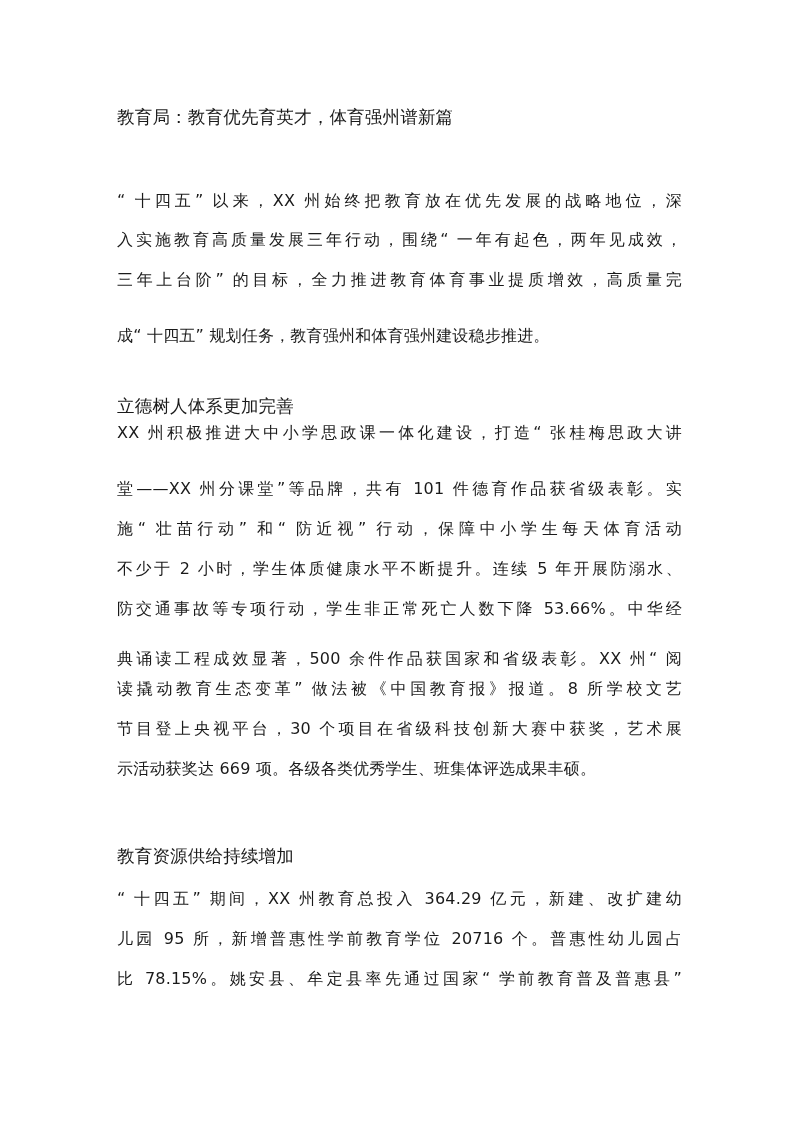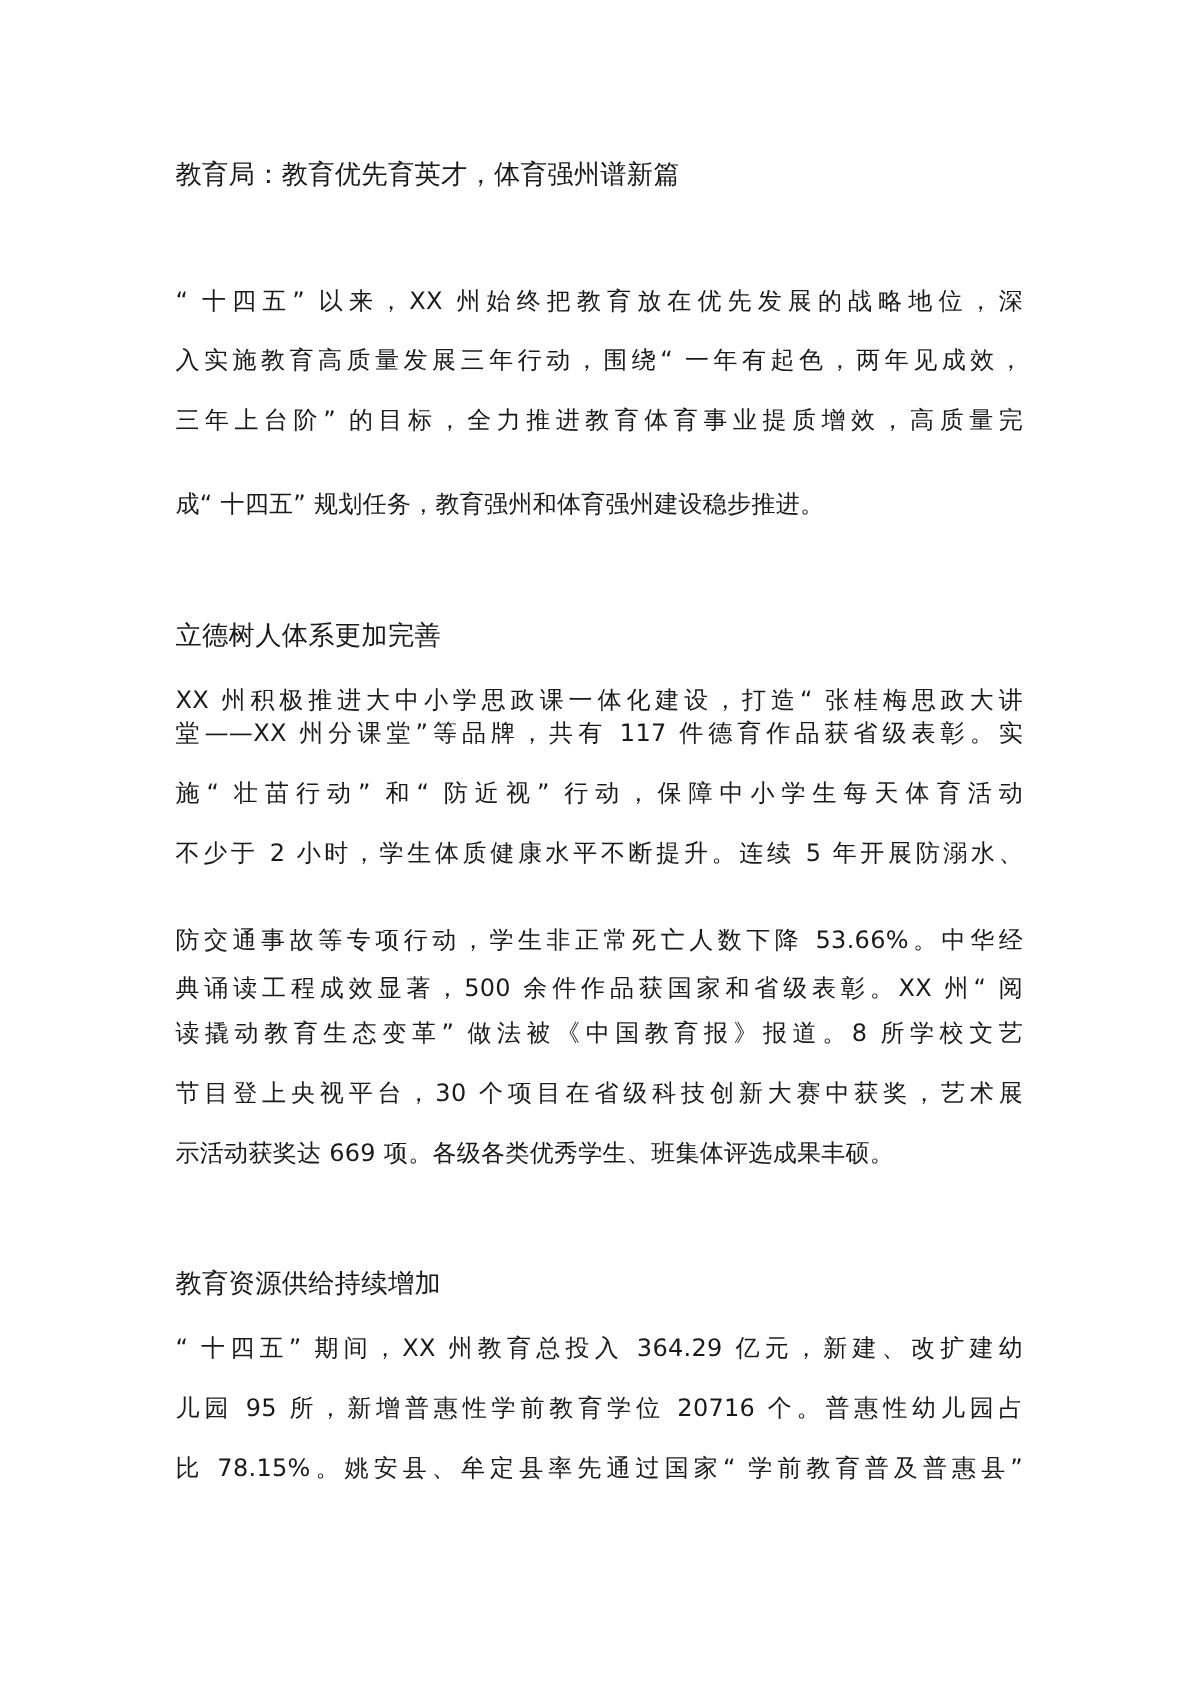--- a/index.html
+++ b/index.html
@@ -54,26 +54,26 @@
   <div class="heading" style="top:106px;">教育局：教育优先育英才，体育强州谱新篇</div>
 
   <div>
     <div class="line" style="top:190px;">“ 十四五” 以来，XX 州始终把教育放在优先发展的战略地位，深</div>
     <div class="line" style="top:229px;">入实施教育高质量发展三年行动，围绕“ 一年有起色，两年见成效，</div>
     <div class="line" style="top:269px;">三年上台阶” 的目标，全力推进教育体育事业提质增效，高质量完</div>
     <div class="line short" style="top:325px;">成“ 十四五” 规划任务，教育强州和体育强州建设稳步推进。</div>
   </div>
 
   <div>
-    <div class="heading" style="top:395px;margin-top:18px;">立德树人体系更加完善</div>
-    <div class="line" style="top:456px;">XX 州积极推进大中小学思政课一体化建设，打造“ 张桂梅思政大讲</div>
-    <div class="line" style="top:478px;">堂——XX 州分课堂”等品牌，共有 117 件德育作品获省级表彰。实</div>
+    <div class="heading" style="top:395px;">立德树人体系更加完善</div>
+    <div class="line" style="top:422px;">XX 州积极推进大中小学思政课一体化建设，打造“ 张桂梅思政大讲</div>
+    <div class="line" style="top:478px;">堂——XX 州分课堂”等品牌，共有 101 件德育作品获省级表彰。实</div>
     <div class="line" style="top:518px;">施“ 壮苗行动” 和“ 防近视” 行动，保障中小学生每天体育活动</div>
     <div class="line" style="top:558px;">不少于 2 小时，学生体质健康水平不断提升。连续 5 年开展防溺水、</div>
-    <div class="line" style="top:616px;">防交通事故等专项行动，学生非正常死亡人数下降 53.66%。中华经</div>
+    <div class="line" style="top:598px;">防交通事故等专项行动，学生非正常死亡人数下降 53.66%。中华经</div>
     <div class="line" style="top:648px;">典诵读工程成效显著，500 余件作品获国家和省级表彰。XX 州“ 阅</div>
     <div class="line" style="top:678px;">读撬动教育生态变革” 做法被《中国教育报》报道。8 所学校文艺</div>
     <div class="line" style="top:718px;">节目登上央视平台，30 个项目在省级科技创新大赛中获奖，艺术展</div>
     <div class="line short" style="top:758px;">示活动获奖达 669 项。各级各类优秀学生、班集体评选成果丰硕。</div>
   </div>
 
   <div>
     <div class="heading" style="top:845px;text-align:right;">教育资源供给持续增加</div>
     <div class="line" style="top:888px;">“ 十四五” 期间，XX 州教育总投入 364.29 亿元，新建、改扩建幼</div>
     <div class="line" style="top:928px;">儿园 95 所，新增普惠性学前教育学位 20716 个。普惠性幼儿园占</div>

